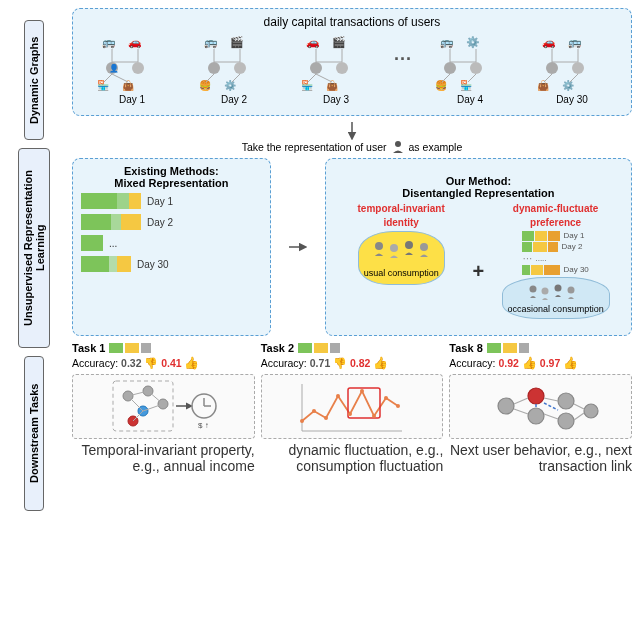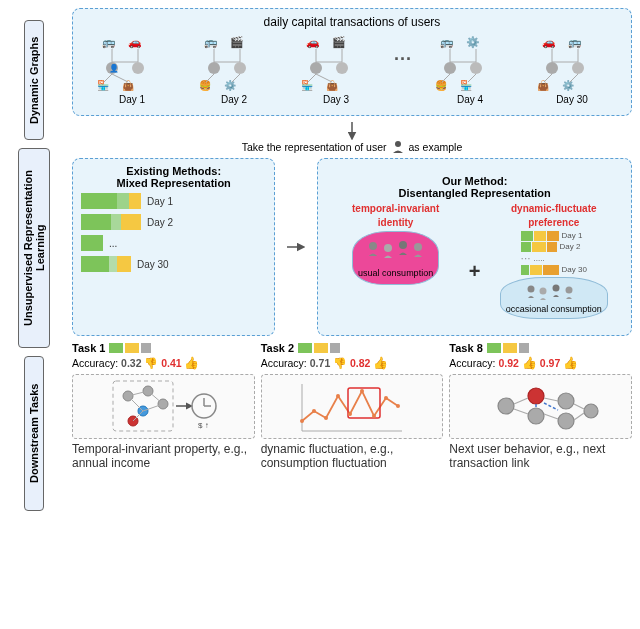--- a/index.html
+++ b/index.html
@@ -93,21 +93,21 @@
       font-size: 18px;
       color: #555;
       align-self: center;
       padding-bottom: 20px;
       font-weight: bold;
     }
 
     .methods-row {
       display: flex;
       flex-direction: row;
-      gap: 10px;
+      gap: 16px;
     }
 
     .existing-methods {
       background: #e8f4fb;
       border: 1.5px dashed #5a9fd4;
       border-radius: 8px;
       padding: 6px 8px;
       flex: 1;
     }
 
@@ -247,23 +247,23 @@
       border-radius: 4px;
       display: flex;
       align-items: center;
       justify-content: center;
       position: relative;
       background: #fafafa;
       margin-bottom: 3px;
     }
 
     .task-desc {
-      font-size: 12px;
+      font-size: 14px;
       color: #333;
-      text-align: left;
+      text-align: right;
     }
   </style>
 </head>
 <body>
 
 <div class="main-container">
 
   <div class="side-labels">
     <div class="side-label side-label-1">Dynamic Graphs</div>
     <div class="side-label side-label-2">Unsupervised Representation Learning</div>
@@ -451,21 +451,21 @@
         <div class="method-title">
           <span>Our Method:</span><br>
           <span>Disentangled Representation</span>
         </div>
         <div class="our-method-content">
 
           <div class="identity-part">
             <div class="red-label">temporal-invariant</div>
             <div class="red-label">identity</div>
 
-            <div style="background:#ec4899; border:1px solid #90bcd8; border-radius:40% 40% 35% 35%; padding:6px 5px; text-align:center; min-width:75px; min-height:52px; display:flex; flex-direction:column; align-items:center; justify-content:center;">
+            <div style="background:#fde047; border:1px solid #90bcd8; border-radius:40% 40% 35% 35%; padding:6px 5px; text-align:center; min-width:75px; min-height:52px; display:flex; flex-direction:column; align-items:center; justify-content:center;">
 
               <svg width="65" height="30">
                 <circle cx="10" cy="8" r="4" fill="#888"></circle>
                 <path d="M6,18 Q10,13 14,18" fill="#888"></path>
                 <circle cx="25" cy="10" r="4" fill="#aaa"></circle>
                 <path d="M21,20 Q25,15 29,20" fill="#aaa"></path>
                 <circle cx="40" cy="7" r="4" fill="#777"></circle>
                 <path d="M36,17 Q40,12 44,17" fill="#777"></path>
                 <circle cx="55" cy="9" r="4" fill="#999"></circle>
                 <path d="M51,19 Q55,14 59,19" fill="#999"></path>

